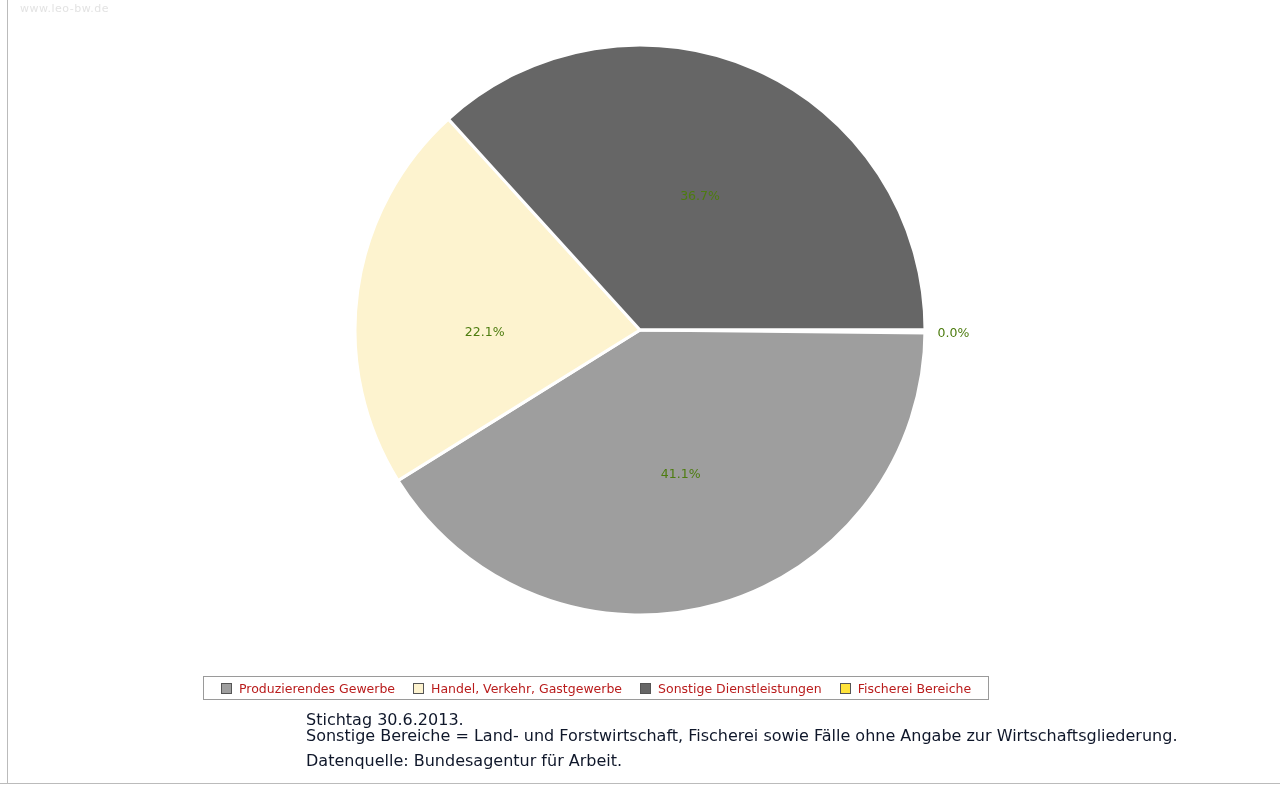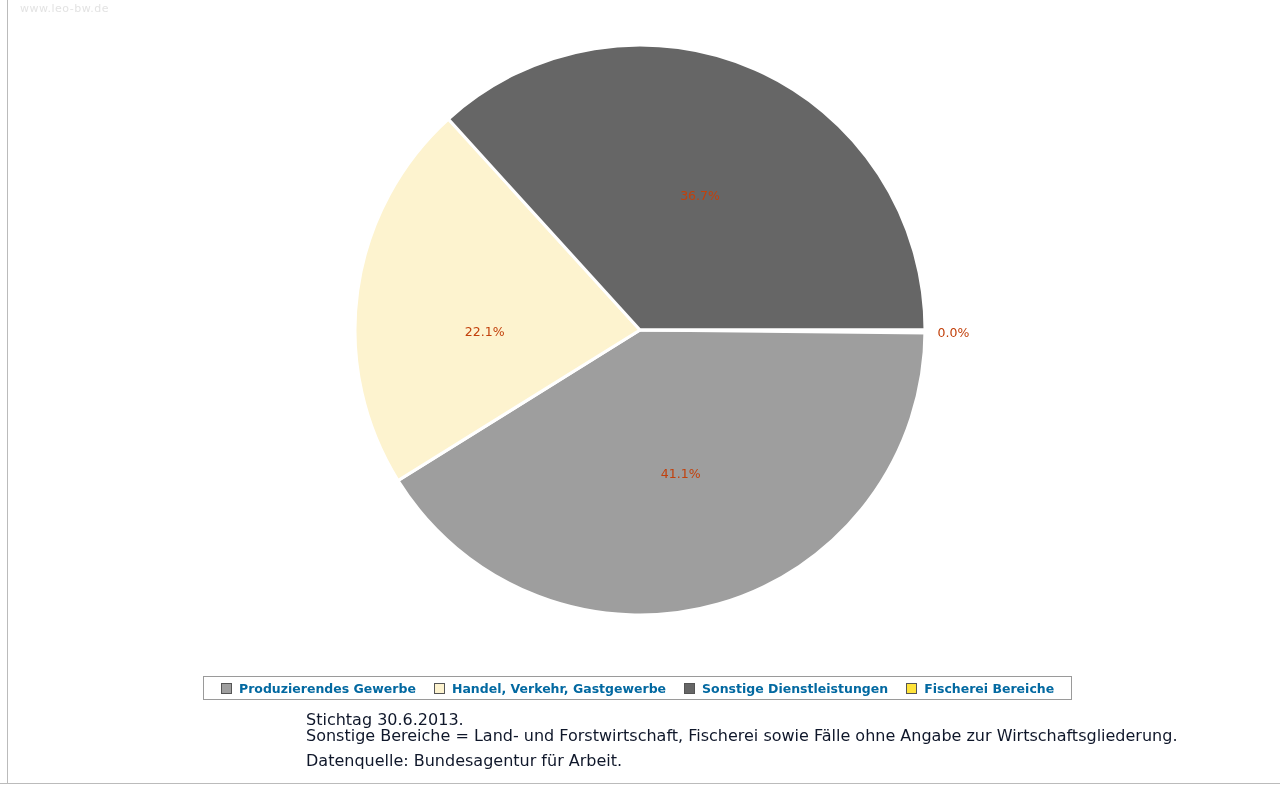--- a/index.html
+++ b/index.html
@@ -61,21 +61,21 @@
     top: 42px;
     width: 576px;
     height: 576px;
   }
   #pie-svg {
     display: block;
   }
   .slice-label {
     position: absolute;
     font-size: 12.5px;
-    color: #c2410c;
+    color: #4d7c0f;
     white-space: nowrap;
     transform: translate(-50%, -50%);
   }
   
   #legend {
     position: absolute;
     left: 203px;
     top: 676px;
     height: 24px;
     border: 1px solid #9a9a9a;
@@ -93,22 +93,21 @@
   }
   .legend-swatch {
     width: 11px;
     height: 11px;
     border: 1px solid #555555;
     box-sizing: border-box;
     margin-right: 7px;
   }
   .legend-label {
     font-size: 12.5px;
-    color: #0369a1;
-    font-weight: bold;
+    color: #b91c1c;
   }
   
   .footnotes {
     position: absolute;
     left: 306px;
     top: 712px;
     font-size: 16px;
     color: #0f172a;
     line-height: 15.5px;
   }

